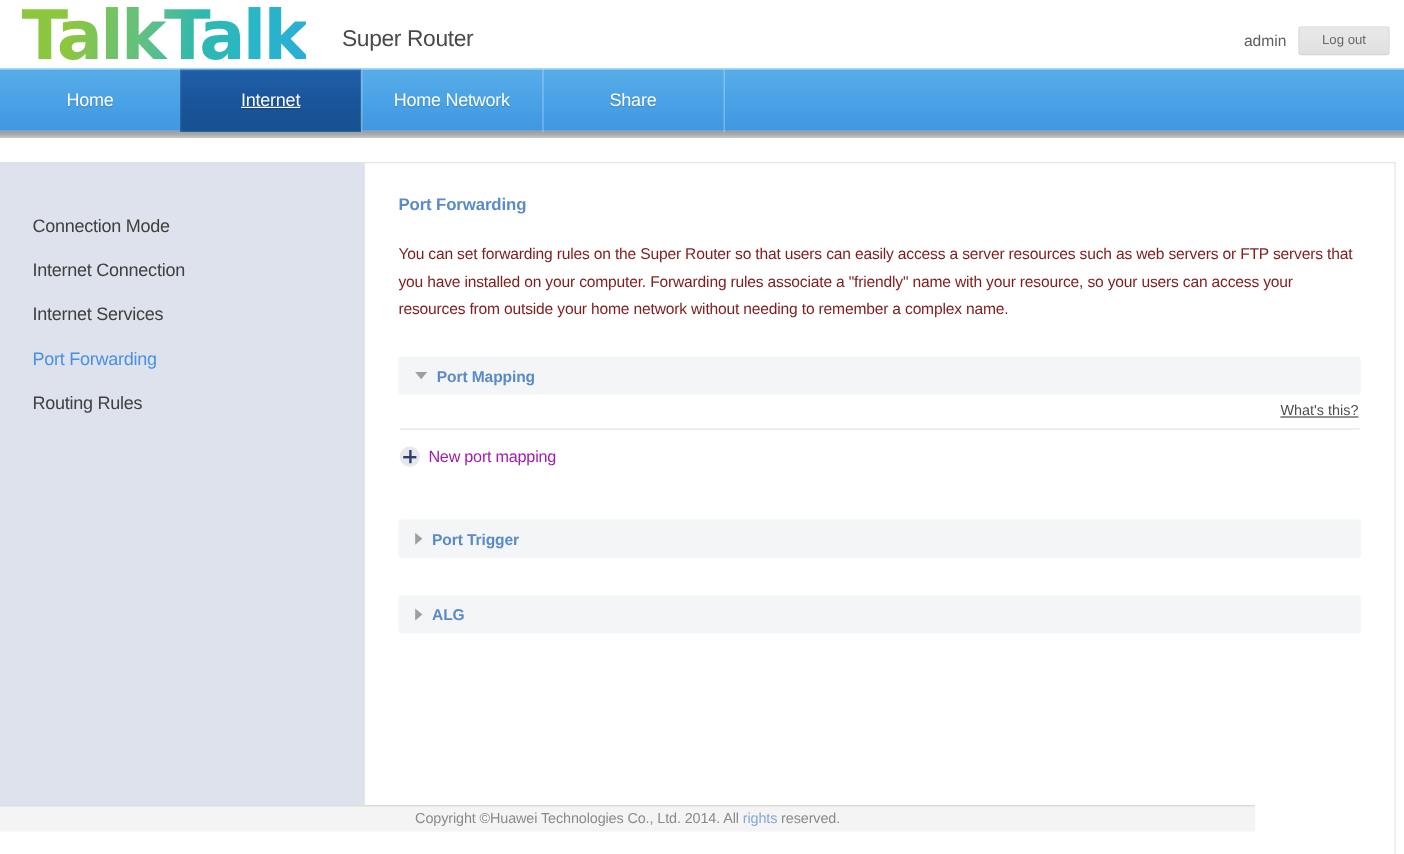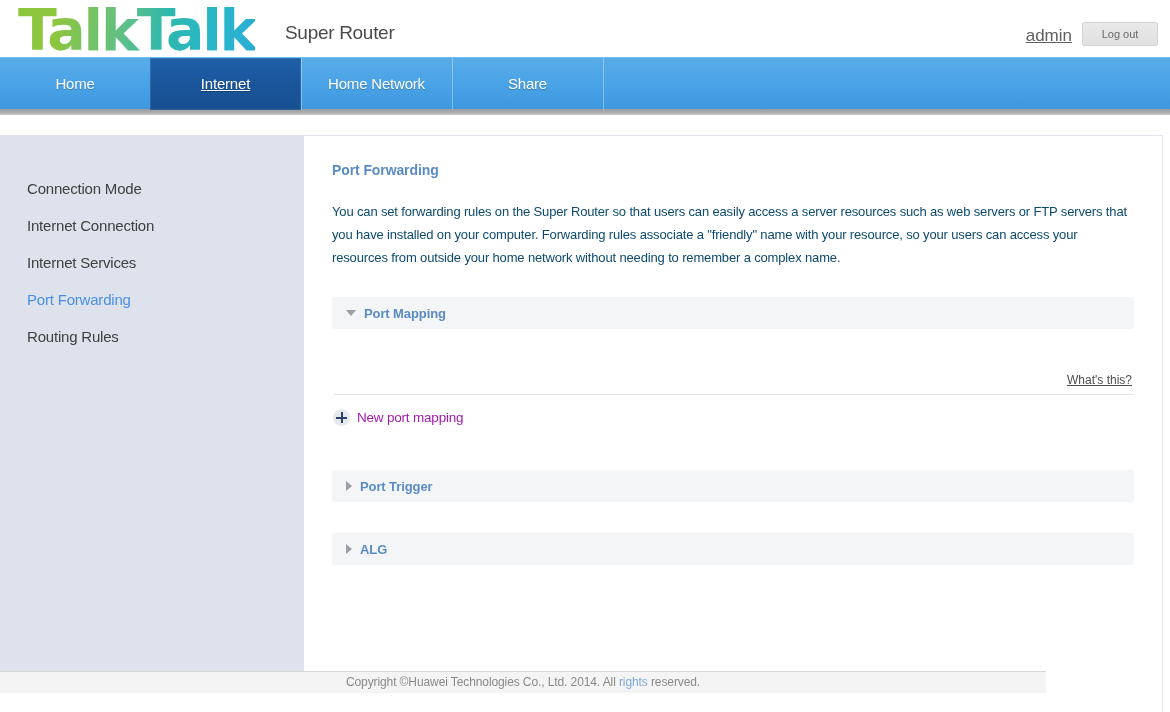--- a/index.html
+++ b/index.html
@@ -39,23 +39,22 @@
     left: 285px;
     top: 22px;
     font-size: 19px;
     color: #4a4a4a;
     letter-spacing: -0.3px;
   }
   .user-name {
     position: absolute;
     right: 98px;
     top: 26px;
-    font-size: 17px;
+    font-size: 13px;
     color: #5f5f5f;
-    text-decoration: underline;
   }
   .logout-btn {
     position: absolute;
     right: 12px;
     top: 22px;
     width: 76px;
     height: 24px;
     background: linear-gradient(180deg, #e9e9e9 0%, #e0e0e0 100%);
     border: 1px solid #d4d4d4;
     border-radius: 2px;
@@ -157,21 +156,21 @@
   .content-inner { padding: 26px 28px 0 28px; }
 
   .page-title {
     color: #5b8bc6;
     font-size: 14px;
     font-weight: bold;
     letter-spacing: -0.1px;
     margin: 0 0 22px 0;
   }
   .intro {
-    color: #0c4a6e;
+    color: #7f1d1d;
     font-size: 13px;
     line-height: 23px;
     letter-spacing: -0.15px;
     margin: 0 0 28px 0;
     max-width: 808px;
   }
 
   
   .section {
     background: #f4f5f6;
@@ -251,21 +250,21 @@
     color: #a21caf;
     font-size: 13.5px;
     letter-spacing: -0.2px;
   }
   .section.white-body { background: transparent; padding: 0; }
   .section.white-body .section-header {
     background: #f4f5f6;
     border-radius: 3px;
     padding: 0 14px;
   }
-  .section.white-body .section-content { padding: 0 1px; margin-top: 37px; }
+  .section.white-body .section-content { padding: 0 1px; }
 
   
   .footer {
     position: absolute;
     left: 0;
     bottom: 0;
     width: 1046px;
     height: 22px;
     background: #f4f4f4;
     border-top: 1px solid #d7d7d7;

